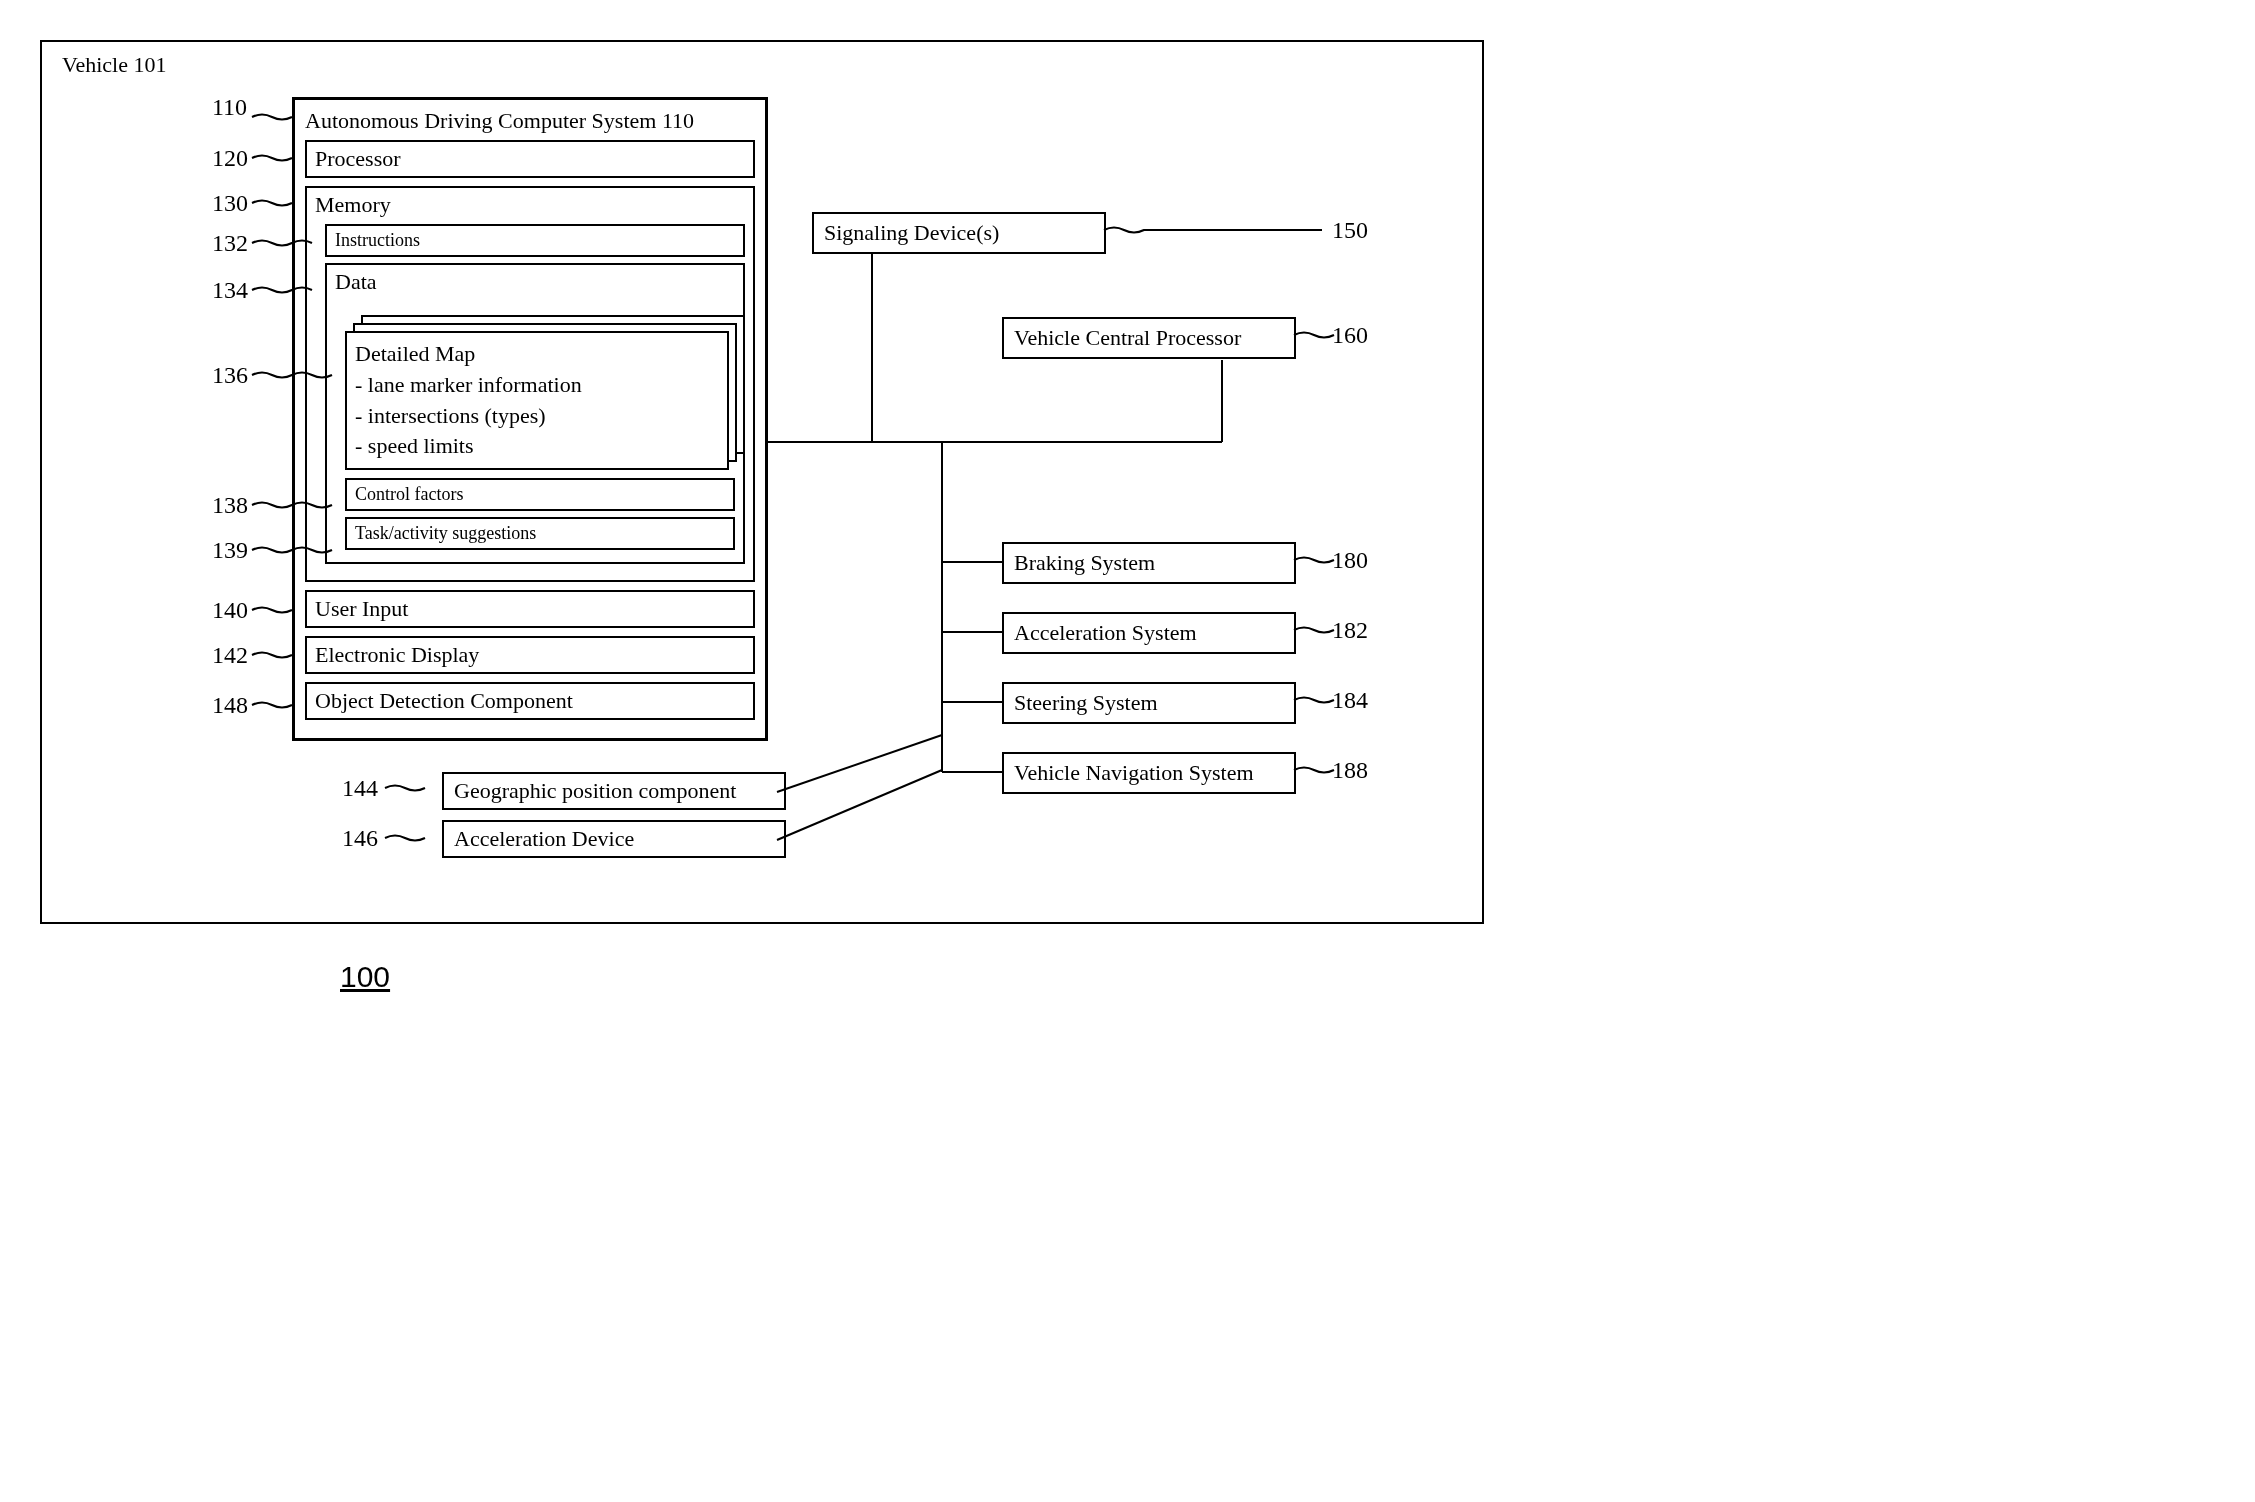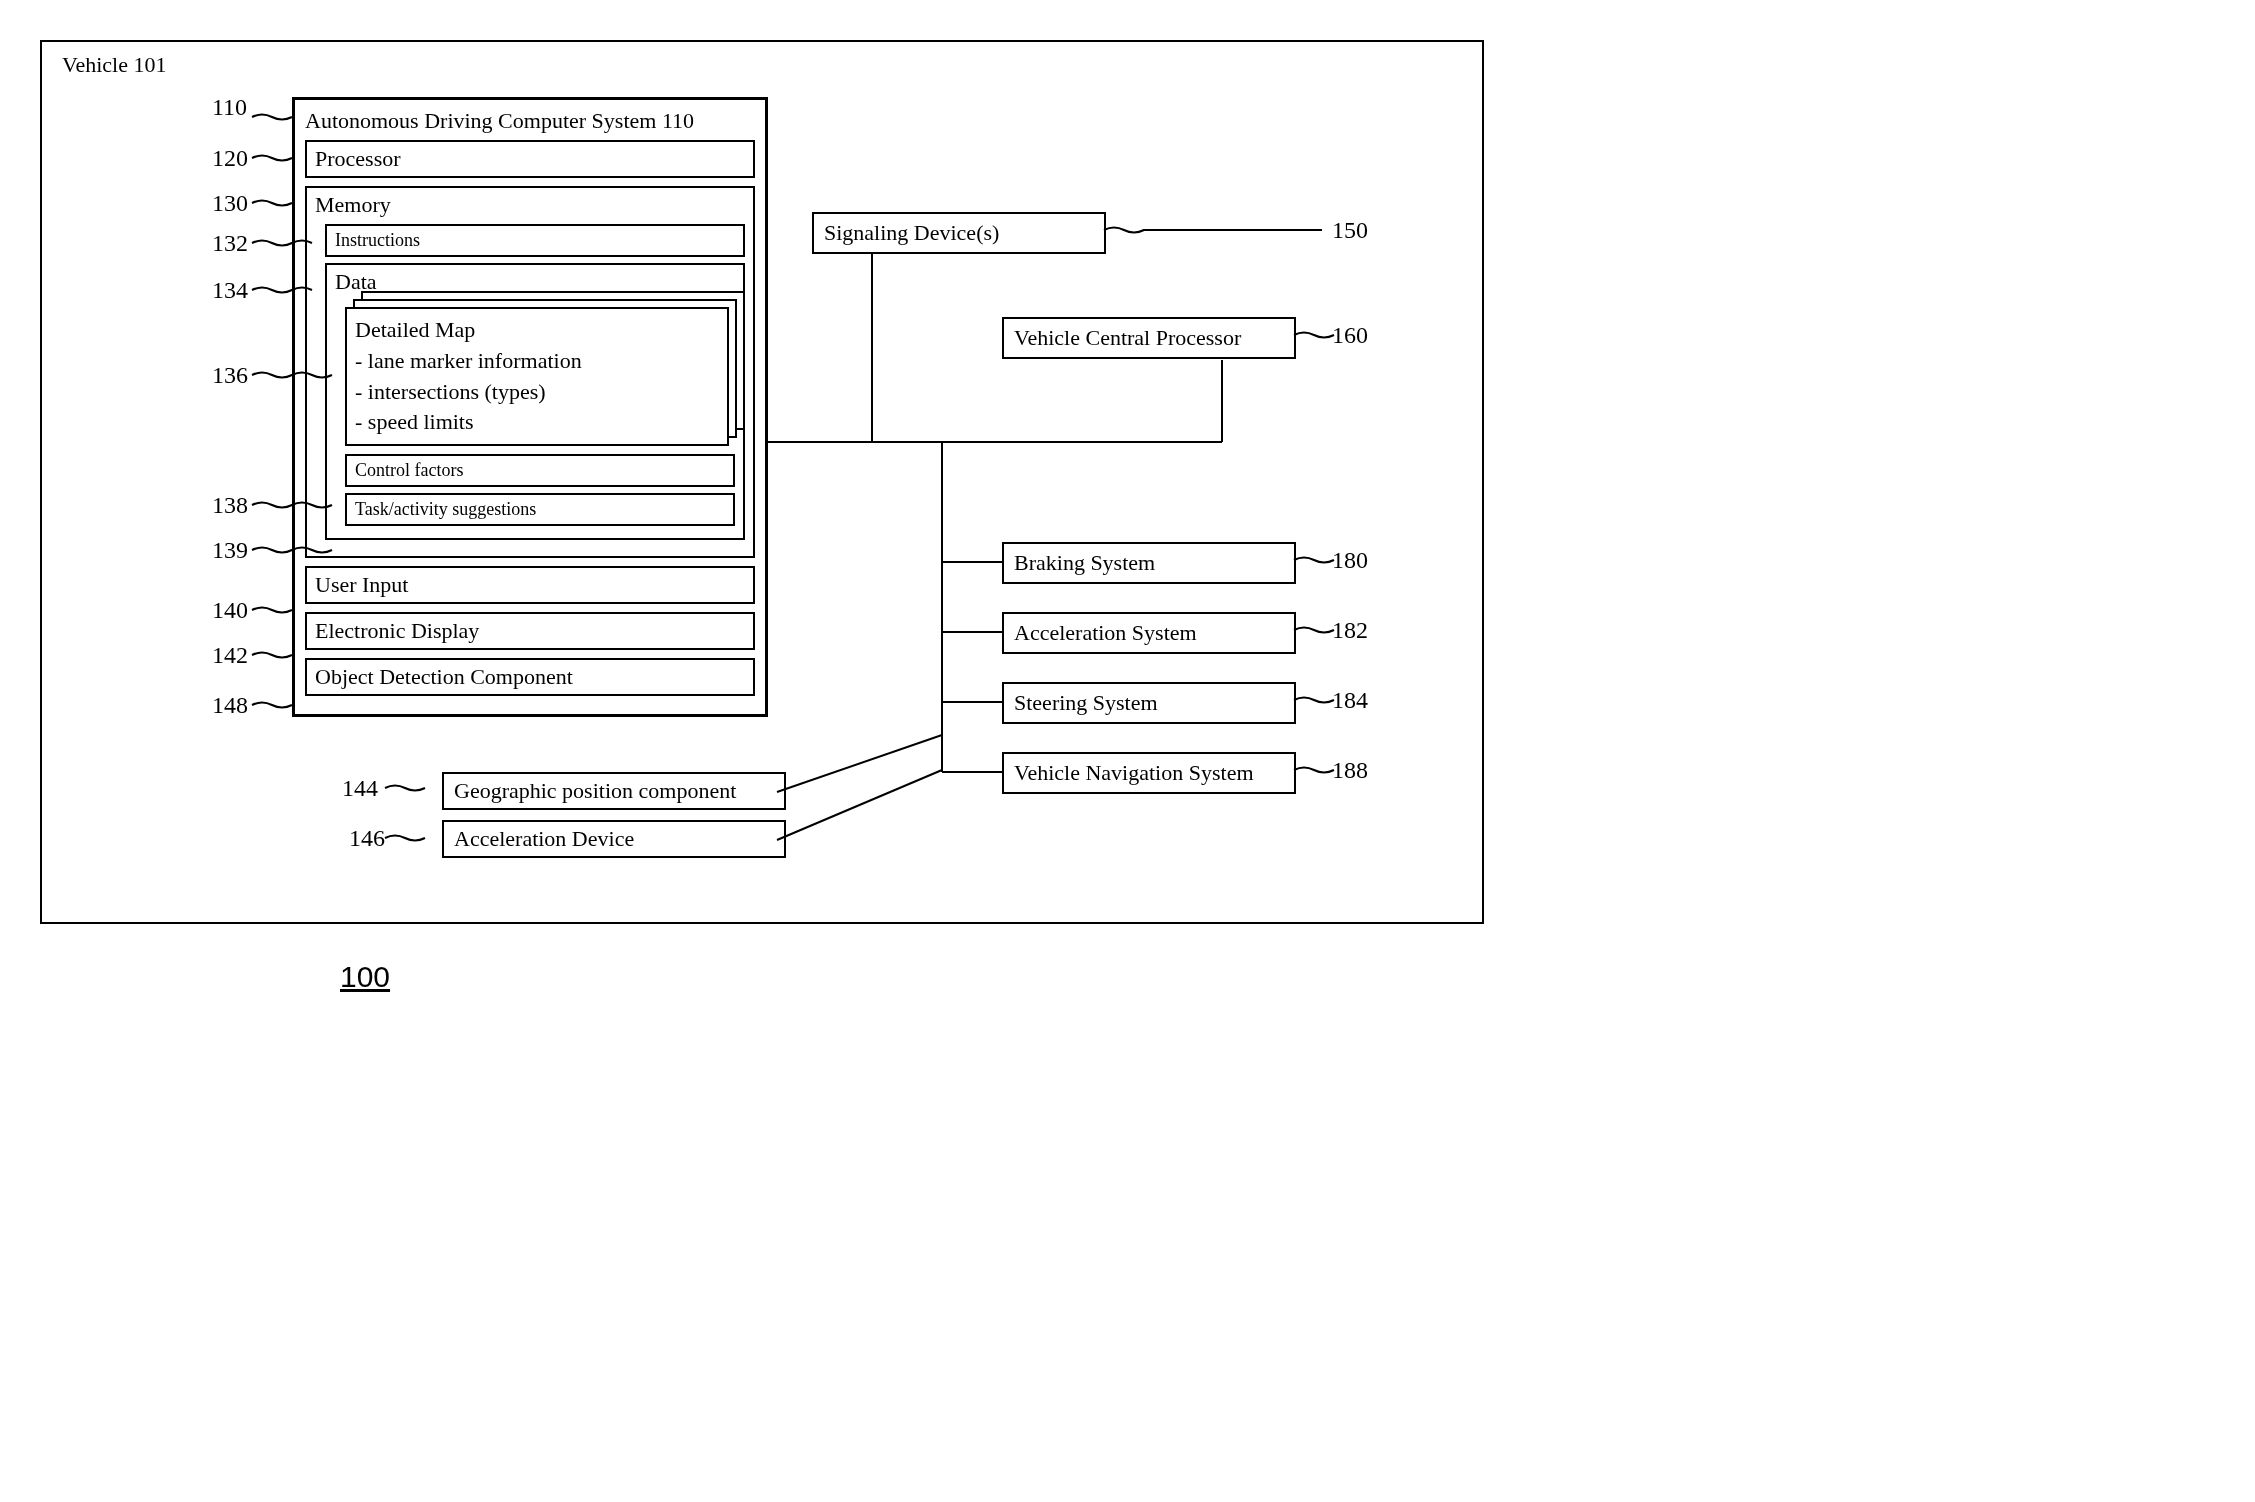--- a/index.html
+++ b/index.html
@@ -128,21 +128,21 @@
   <div class="main-box">
     <div class="main-box-title">Autonomous Driving Computer System 110</div>
     <div class="box">Processor</div>
 
     <div class="inner-box">
       <span>Memory</span>
       <div class="nested-box">Instructions</div>
 
       <div class="inner-box" style="margin-left:10px; margin-top:6px; padding-bottom:12px;">
         <span>Data</span>
-        <div class="stacked-container" style="margin-top:12px;">
+        <div class="stacked-container" style="margin-top:36px;">
           <div class="stacked-back2"></div>
           <div class="stacked-back1"></div>
           <div class="stacked-front">
             <span>Detailed Map</span><br>
             <span>- lane marker information</span><br>
             <span>- intersections (types)</span><br>
             <span>- speed limits</span>
           </div>
         </div>
         <div class="nested-box">Control factors</div>
@@ -170,21 +170,21 @@
   <div class="ref-label" style="left:170px; top:148px;">130</div>
   <div class="ref-label" style="left:170px; top:188px;">132</div>
   <div class="ref-label" style="left:170px; top:235px;">134</div>
   <div class="ref-label" style="left:170px; top:320px;">136</div>
   <div class="ref-label" style="left:170px; top:450px;">138</div>
   <div class="ref-label" style="left:170px; top:495px;">139</div>
   <div class="ref-label" style="left:170px; top:555px;">140</div>
   <div class="ref-label" style="left:170px; top:600px;">142</div>
   <div class="ref-label" style="left:170px; top:650px;">148</div>
   <div class="ref-label" style="left:300px; top:733px;">144</div>
-  <div class="ref-label" style="left:300px; top:783px;margin-left:7px;">146</div>
+  <div class="ref-label" style="left:300px; top:783px;">146</div>
 
   <div class="ref-label" style="left:1290px; top:175px;">150</div>
   <div class="ref-label" style="left:1290px; top:280px;">160</div>
   <div class="ref-label" style="left:1290px; top:505px;">180</div>
   <div class="ref-label" style="left:1290px; top:575px;">182</div>
   <div class="ref-label" style="left:1290px; top:645px;">184</div>
   <div class="ref-label" style="left:1290px; top:715px;">188</div>
 
   <svg class="connector" width="1400" height="850">
 

